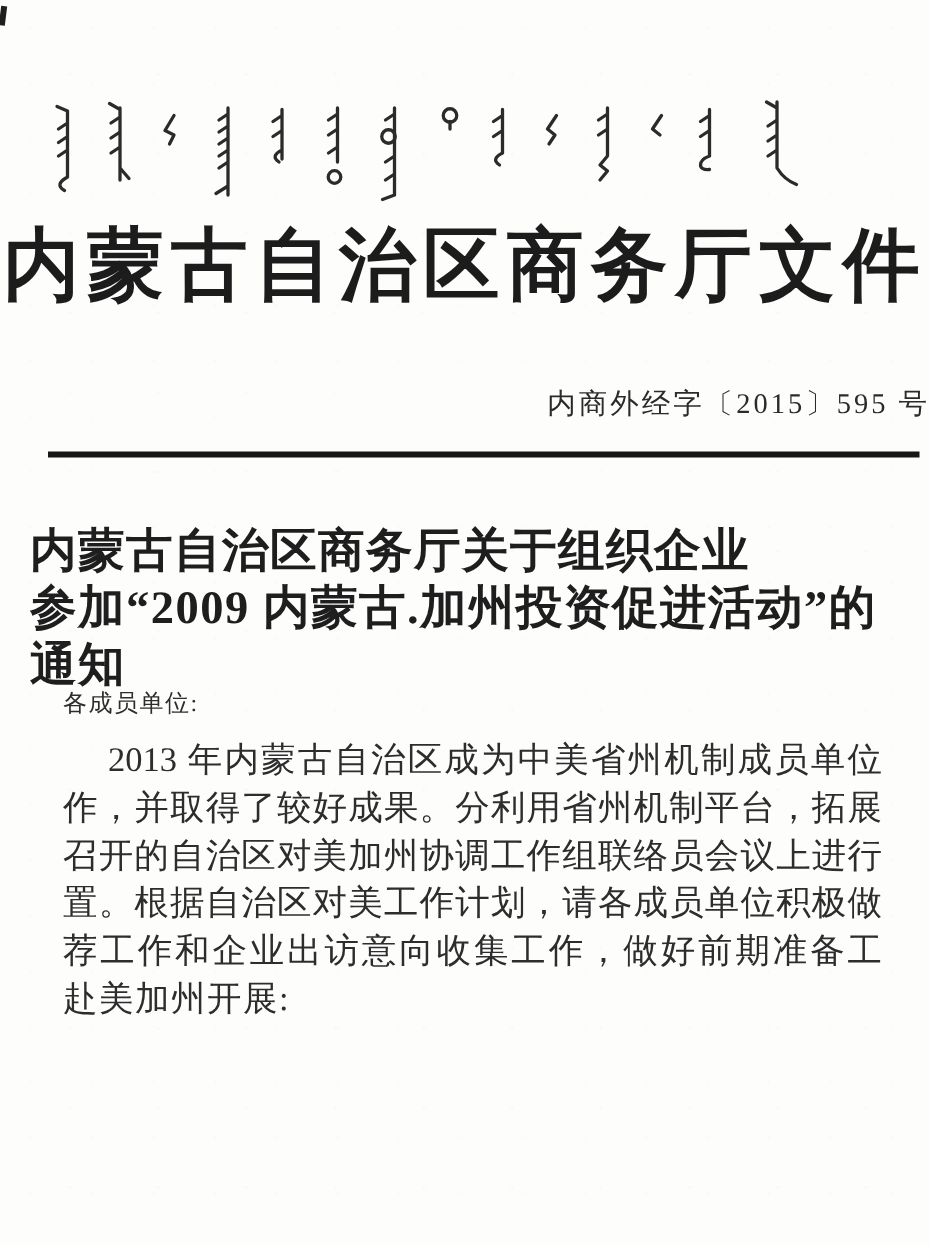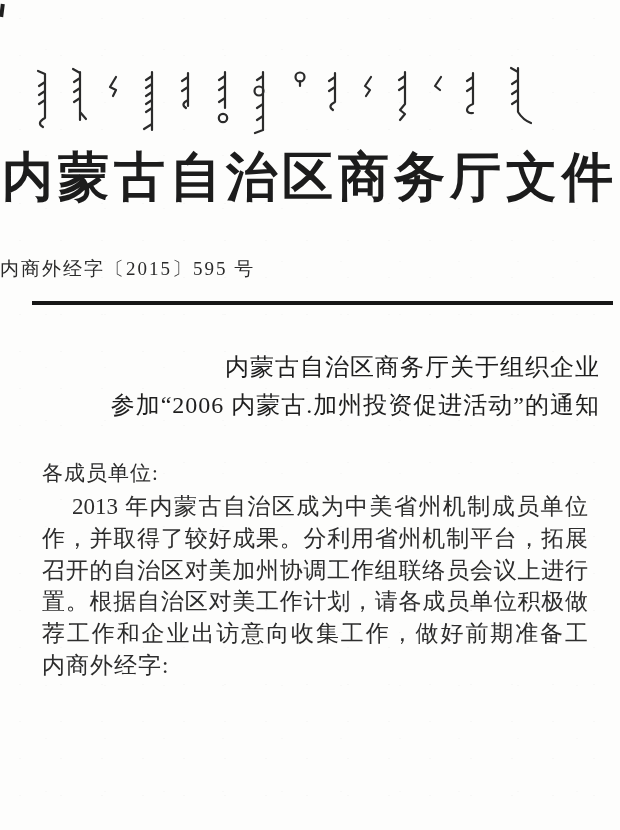--- a/index.html
+++ b/index.html
@@ -23,34 +23,34 @@
   .mongolian{position:absolute;left:30px;top:60px;}
   .org-title{
     position:absolute;left:0;top:143px;width:620px;margin:0;
     text-align:center;font-size:51px;font-weight:700;
     letter-spacing:5px;color:#1c1c1c;
     font-family:"Liberation Serif","DejaVu Serif",serif;
     transform:scaleY(1.04);
   }
   .doc-number{
     position:absolute;left:0;top:256px;width:620px;
-    text-align:left;font-size:19px;letter-spacing:2px;color:#2b2b2b;
+    text-align:right;font-size:19px;letter-spacing:2px;color:#2b2b2b;
   }
   .rule{
     position:absolute;left:32px;top:301px;width:581px;height:4px;
     background:#171717;
   }
   .notice-title{
     position:absolute;left:20px;top:348px;width:580px;
-    text-align:right;font-weight:400;font-size:24px;line-height:38px;
+    text-align:left;font-weight:700;font-size:31px;line-height:38px;
     color:#1e1e1e;letter-spacing:1px;
   }
   .salutation{
     position:absolute;left:42px;top:459px;
-    font-size:21px;color:#2d2d2d;letter-spacing:1px;
+    font-size:16px;color:#2d2d2d;letter-spacing:1px;
   }
   .body-block{
     position:absolute;left:42px;top:491px;width:546px;
     font-size:23px;color:#2d2d2d;
   }
   .bline{
     height:31.8px;line-height:31.8px;
     text-align:justify;text-align-last:justify;
     overflow:hidden;
   }
@@ -85,27 +85,27 @@
   </svg>
 
   <h1 class="org-title">内蒙古自治区商务厅文件</h1>
 
   <div class="doc-number">内商外经字〔2015〕595 号</div>
 
   <div class="rule"></div>
 
   <div class="notice-title">
     <div>内蒙古自治区商务厅关于组织企业</div>
-    <div>参加“2006 内蒙古.加州投资促进活动”的通知</div>
+    <div>参加“2009 内蒙古.加州投资促进活动”的通知</div>
   </div>
 
   <div class="salutation">各成员单位:</div>
 
   <div class="body-block">
     <div class="bline indent">2013 年内蒙古自治区成为中美省州机制成员单位后，充</div>
     <div class="bline">作，并取得了较好成果。分利用省州机制平台，拓展新的</div>
     <div class="bline">召开的自治区对美加州协调工作组联络员会议上进行了布</div>
     <div class="bline">置。根据自治区对美工作计划，请各成员单位积极做好企业推</div>
     <div class="bline">荐工作和企业出访意向收集工作，做好前期准备工作。具体</div>
-    <div class="bline last">内商外经字:</div>
+    <div class="bline last">赴美加州开展:</div>
   </div>
 
 </div>
 
 </body></html>

